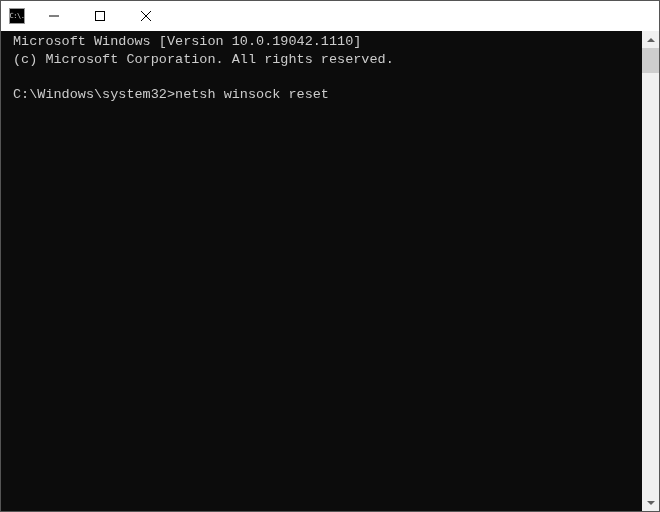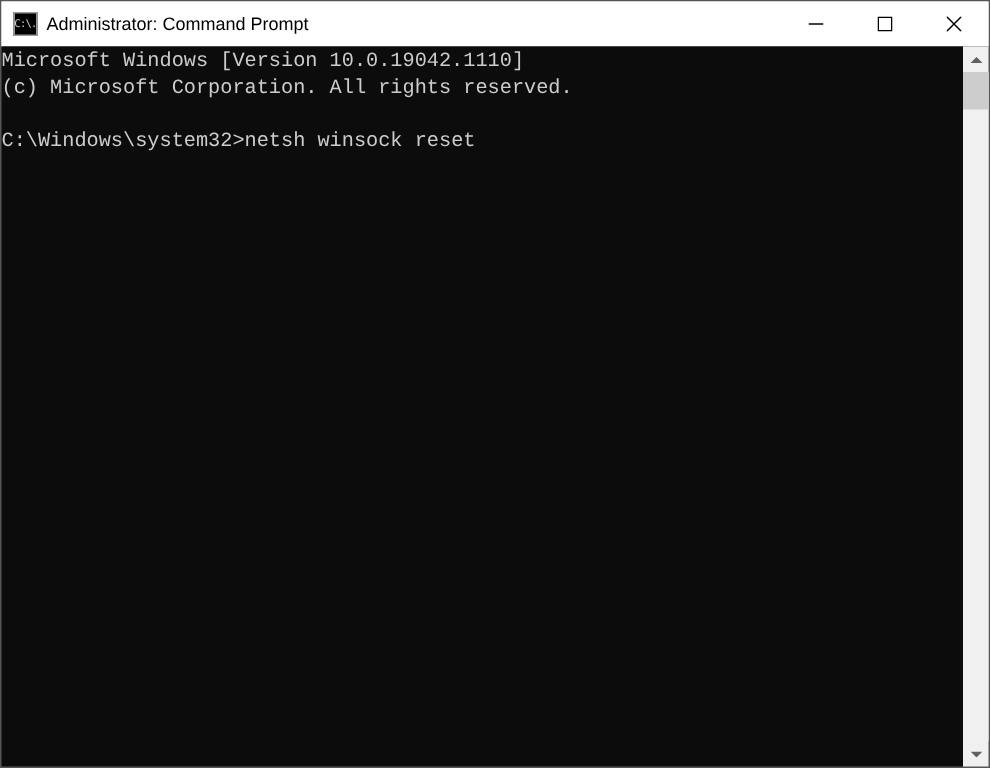--- a/index.html
+++ b/index.html
@@ -76,21 +76,21 @@
       background: #0c0c0c;
       min-height: 0;
     }
     .console {
       flex: 1;
       background: #0c0c0c;
       color: #cccccc;
       font-family: "Consolas", "Courier New", monospace;
       font-size: 13.5px;
       line-height: 1.3;
-      padding: 2px 0;
+      padding: 2px 12px;
       white-space: pre;
       overflow: hidden;
     }
     .console .line {
       white-space: pre;
     }
     .scrollbar {
       width: 17px;
       background: #f0f0f0;
       position: relative;
@@ -120,21 +120,20 @@
     }
   </style>
 </head>
 <body>
 
 <div class="window">
   <div class="titlebar">
     <div class="titlebar-icon">
       <span class="titlebar-icon-text">C:\.</span>
     </div>
-    <div class="titlebar-title">Administrator: Command Prompt</div>
     <div class="window-controls">
       <div class="window-control">
         <svg viewBox="0 0 10 10">
             <line x1="0" y1="5" x2="10" y2="5" stroke="#000" stroke-width="1"></line>
           </svg>
       </div>
       <div class="window-control">
         <svg viewBox="0 0 10 10">
             <rect x="0.5" y="0.5" width="9" height="9" fill="none" stroke="#000" stroke-width="1"></rect>
           </svg>

